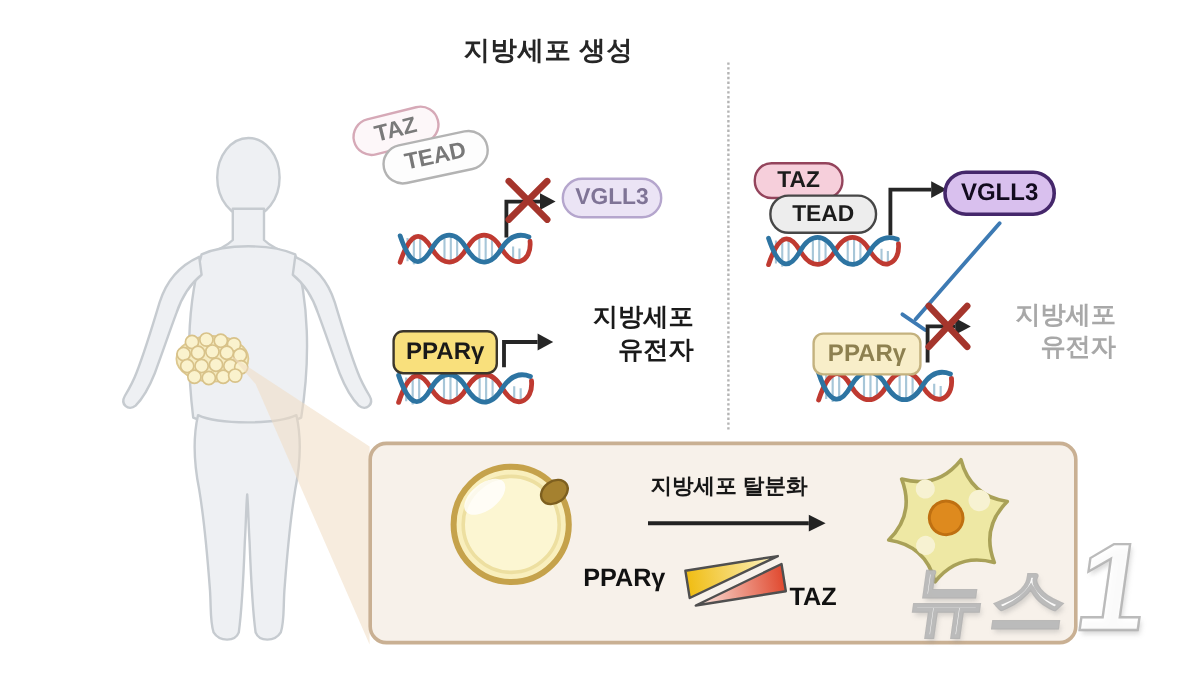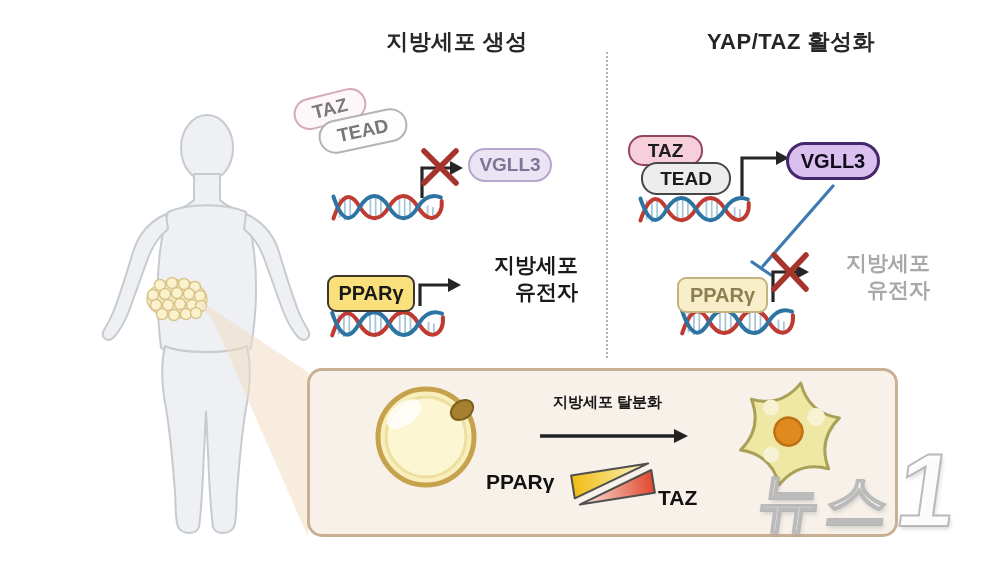--- a/index.html
+++ b/index.html
@@ -30,21 +30,21 @@
            background:#f6cfdb;color:#1c1c1c;font-size:19px;}
   .b-tead-r{left:641px;top:162px;width:90px;height:33px;border:2.5px solid #474747;border-radius:16px;
             background:#ededed;color:#1c1c1c;font-size:19px;}
   .b-vgll3-r{left:786px;top:142px;width:94px;height:38px;border:3px solid #45276b;border-radius:19px;
              background:#d9c0ee;color:#120b1e;font-size:20px;}
   .b-pparg-r{left:677px;top:277px;width:91px;height:36px;border:2.5px solid #c4b27f;border-radius:9px;
              background:#f8eec9;color:#8d8050;font-size:20px;}
   .gene{width:120px;text-align:right;font-weight:bold;font-size:21px;line-height:27px;}
   #gene-left{left:458px;top:251px;color:#1a1a1a;}
   #gene-right{left:810px;top:249px;color:#a8a8a8;}
-  #lbl-process{left:505px;top:393px;width:205px;text-align:center;font-size:15px;font-weight:bold;color:#171717;}
+  #lbl-process{left:505px;top:393px;width:205px;text-align:center;font-size:18px;font-weight:bold;color:#171717;}
   #lbl-pparg{left:486px;top:470px;font-size:21px;font-weight:bold;color:#111;}
   #lbl-taz{left:658px;top:486px;font-size:21px;font-weight:bold;color:#111;}
   #watermark{position:absolute;left:760px;top:448px;z-index:5;display:flex;align-items:flex-end;
              transform:skewX(-8deg);font-weight:bold;color:rgba(255,255,255,0.88);
              -webkit-text-stroke:2px rgba(175,175,175,0.85);
              text-shadow:2px 3px 4px rgba(140,140,140,0.35);}
   #watermark .wm-text{font-size:62px;letter-spacing:6px;line-height:1;}
   #watermark .wm-num{font-size:104px;line-height:.82;margin-left:2px;}
 </style>
 </head>
@@ -169,21 +169,20 @@
     <g transform="rotate(12 790 434)">
       <path d="M790,382 Q804,410 835,408 Q818,434 835,460 Q804,458 790,486 Q776,458 745,460 Q762,434 745,408 Q776,410 790,382 Z" fill="#eee8a4" stroke="#a9a158" stroke-width="3" stroke-linejoin="round"></path>
       <circle cx="766" cy="412" r="8" fill="#f7f2d2"></circle>
       <circle cx="812" cy="412" r="9" fill="#f7f2d2"></circle>
       <circle cx="776" cy="458" r="8" fill="#f7f2d2"></circle>
       <circle cx="788" cy="432" r="14" fill="#de8a1e" stroke="#bf7011" stroke-width="2.5"></circle>
     </g>
   </svg>
 
   <div class="txt title" id="title-left">지방세포 생성</div>
-  <div class="txt title" id="title-right">YAP/TAZ 활성화</div>
   <div id="divider"></div>
 
   <div class="badge b-taz-l">TAZ</div>
   <div class="badge b-tead-l">TEAD</div>
   <div class="badge b-vgll3-l">VGLL3</div>
   <div class="badge b-pparg-l">PPARγ</div>
   <div class="txt gene" id="gene-left">
     <span>지방세포</span><br>
     <span>유전자</span>
   </div>

